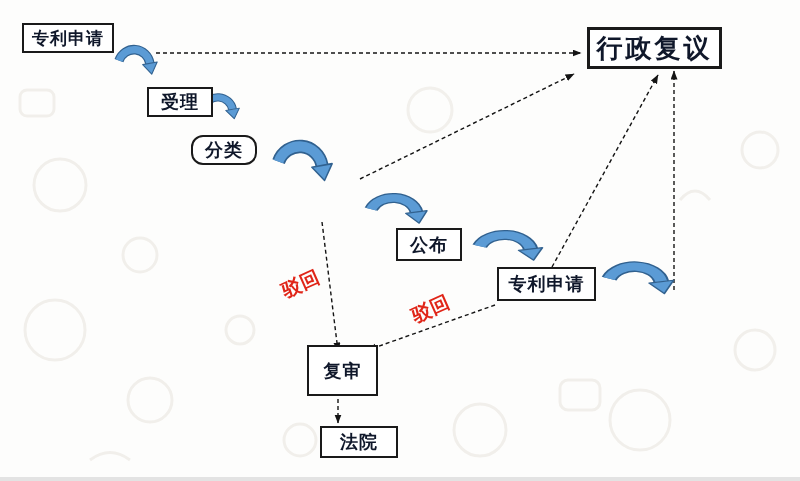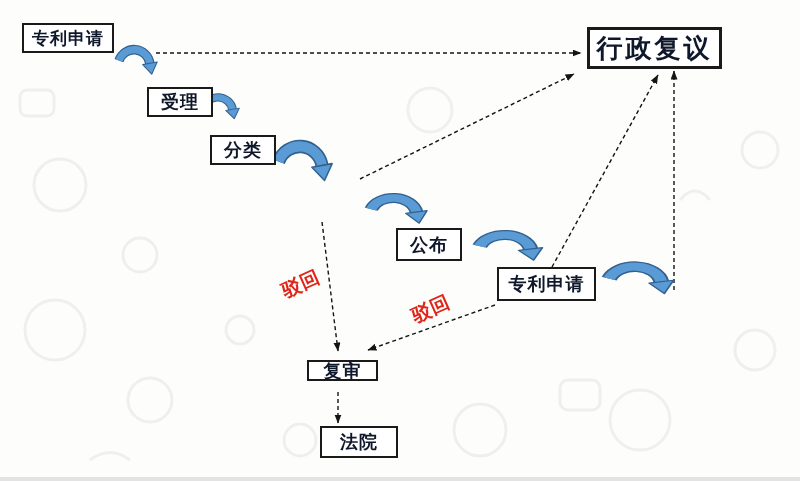--- a/index.html
+++ b/index.html
@@ -91,31 +91,31 @@
     <use href="#arcArrow" transform="translate(266,133) scale(0.94,0.96)"></use>
     <use href="#arcArrow" transform="translate(358,188) scale(0.98,0.71)"></use>
     <use href="#arcArrow" transform="translate(465,225) scale(1.10,0.71)"></use>
     <use href="#arcArrow" transform="translate(594,256) scale(1.13,0.76)"></use>
   </svg>
 
   <div class="node" style="left:22px;top:23px;width:92px;height:30px;font-size:17px;">专利申请</div>
 
   <div class="node" style="left:117px;top:87px;width:66px;height:30px;margin-left:30px;">受理</div>
 
-  <div class="node" style="left:210px;top:135px;width:66px;height:30px;">分类</div>
+  <div class="node" style="left:191px;top:135px;width:66px;height:30px;border-radius:12px;">分类</div>
 
 
   <div class="node" style="left:396px;top:228px;width:66px;height:33px;">公布</div>
 
   <div class="node" style="left:497px;top:267px;width:99px;height:34px;">专利申请</div>
 
 
   <div class="node node-large" style="left:587px;top:27px;width:135px;height:42px;">行政复议</div>
 
-  <div class="node" style="left:307px;top:360px;width:71px;height:21px;">复审</div>
+  <div class="node" style="left:307px;top:345px;width:71px;height:51px;">复审</div>
 
   <div class="node" style="left:320px;top:426px;width:78px;height:32px;">法院</div>
 
   <div class="edge-label" id="rej1" style="color:#e02518;">驳回</div>
 
   <div class="edge-label" id="rej2" style="color:#e02518;">驳回</div>
 
 </div>
 
 </body></html>

